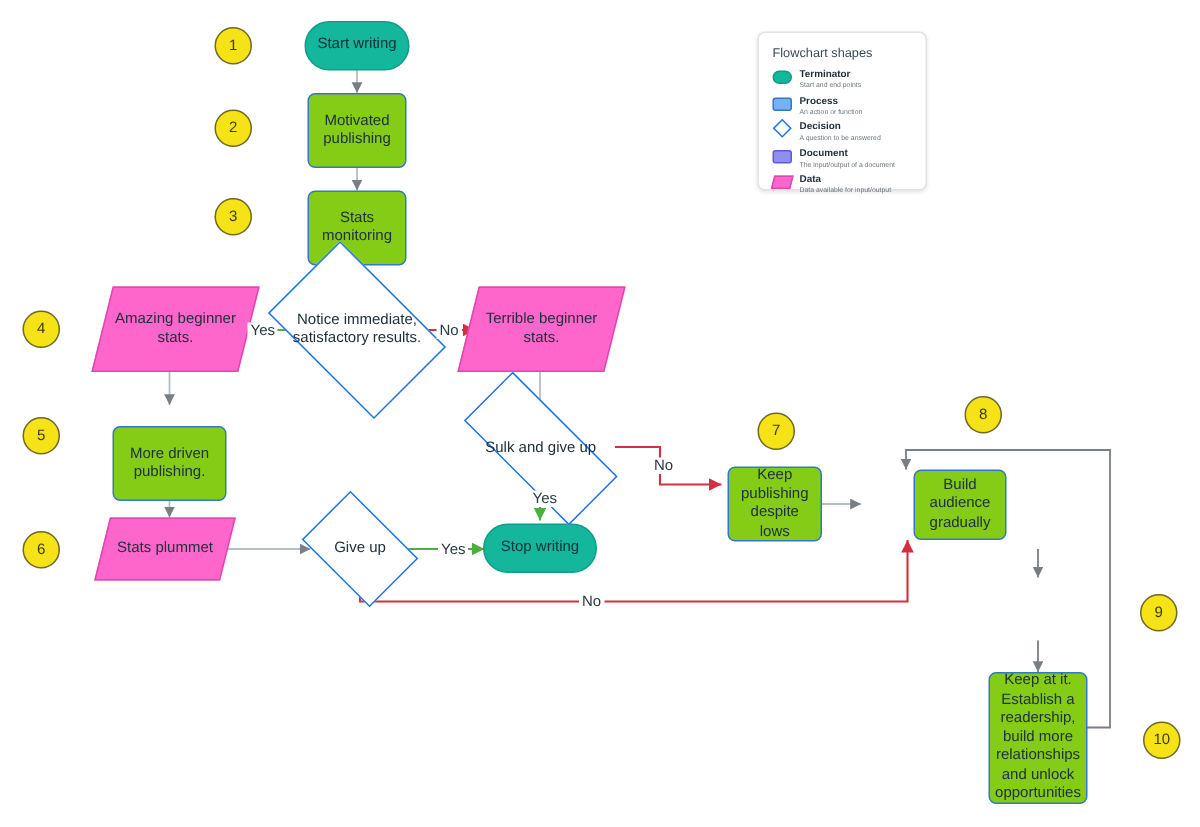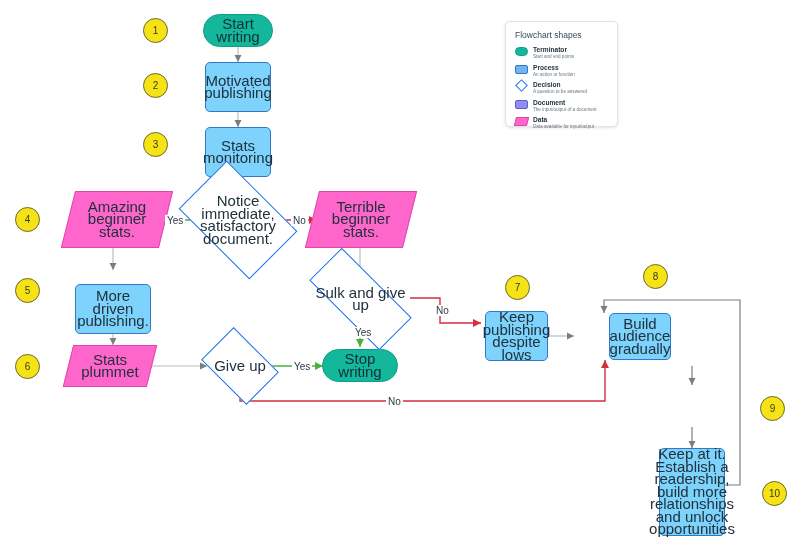--- a/index.html
+++ b/index.html
@@ -8,25 +8,25 @@
     background:#ffffff;
     font-family:"Liberation Sans", sans-serif;
     color:#26323a;
     overflow:hidden;
     position:relative;
   }
   #canvas{position:absolute;left:0;top:0;width:800px;height:551px;}
   svg.edges{position:absolute;left:0;top:0;width:800px;height:551px;}
 
   .node{position:absolute;box-sizing:border-box;display:flex;align-items:center;justify-content:center;text-align:center;}
-  .node .lbl{font-size:15px;line-height:12.5px;color:#20313c;padding:0 4px;}
+  .node .lbl{font-size:10px;line-height:12.5px;color:#20313c;padding:0 4px;}
 
   .terminator{background:#14b79b;border:1.4px solid #0e9e86;border-radius:22px;}
   .terminator .lbl{color:#10303a;}
-  .process{background:#7dd3fc;border:1.4px solid #3179c6;border-radius:5px;}
+  .process{background:#84cc16;border:1.4px solid #3179c6;border-radius:5px;}
   .decision{background:transparent;}
   .decision .dia{position:absolute;left:0;top:0;width:100%;height:100%;background:#ffffff;border:1.7px solid #1a73e8;transform:rotate(45deg);box-sizing:border-box;}
   .decision .lbl{position:relative;z-index:2;}
   .data{position:absolute;}
   .data .para{position:absolute;left:0;top:0;width:100%;height:100%;background:#ff66cc;border:1.4px solid #e046b0;transform:skewX(-14deg);box-sizing:border-box;}
   .data .lbl{position:relative;z-index:2;}
 
   .badge{position:absolute;width:25px;height:25px;border-radius:50%;
     background:#f5e217;border:1.3px solid #6e6a28;
     display:flex;align-items:center;justify-content:center;
@@ -105,21 +105,21 @@
   <div class="node process" style="left:205px;top:62px;width:66px;height:50px;">
     <span class="lbl">Motivated publishing</span>
   </div>
 
   <div class="node process" style="left:205px;top:127px;width:66px;height:50px;">
     <span class="lbl">Stats monitoring</span>
   </div>
 
   <div class="node decision" style="left:188px;top:186px;width:100px;height:68px;">
     <div class="dia"></div>
-    <span class="lbl" style="width:96px;">Notice immediate, satisfactory document.</span>
+    <span class="lbl" style="width:96px;">Notice immediate, satisfactory results.</span>
   </div>
 
   <div class="node data" style="left:68px;top:191px;width:98px;height:57px;">
     <div class="para"></div>
     <span class="lbl" style="width:84px;margin:auto;">Amazing beginner stats.</span>
   </div>
 
   <div class="node data" style="left:312px;top:191px;width:98px;height:57px;">
     <div class="para"></div>
     <span class="lbl" style="width:84px;margin:auto;">Terrible beginner stats.</span>

